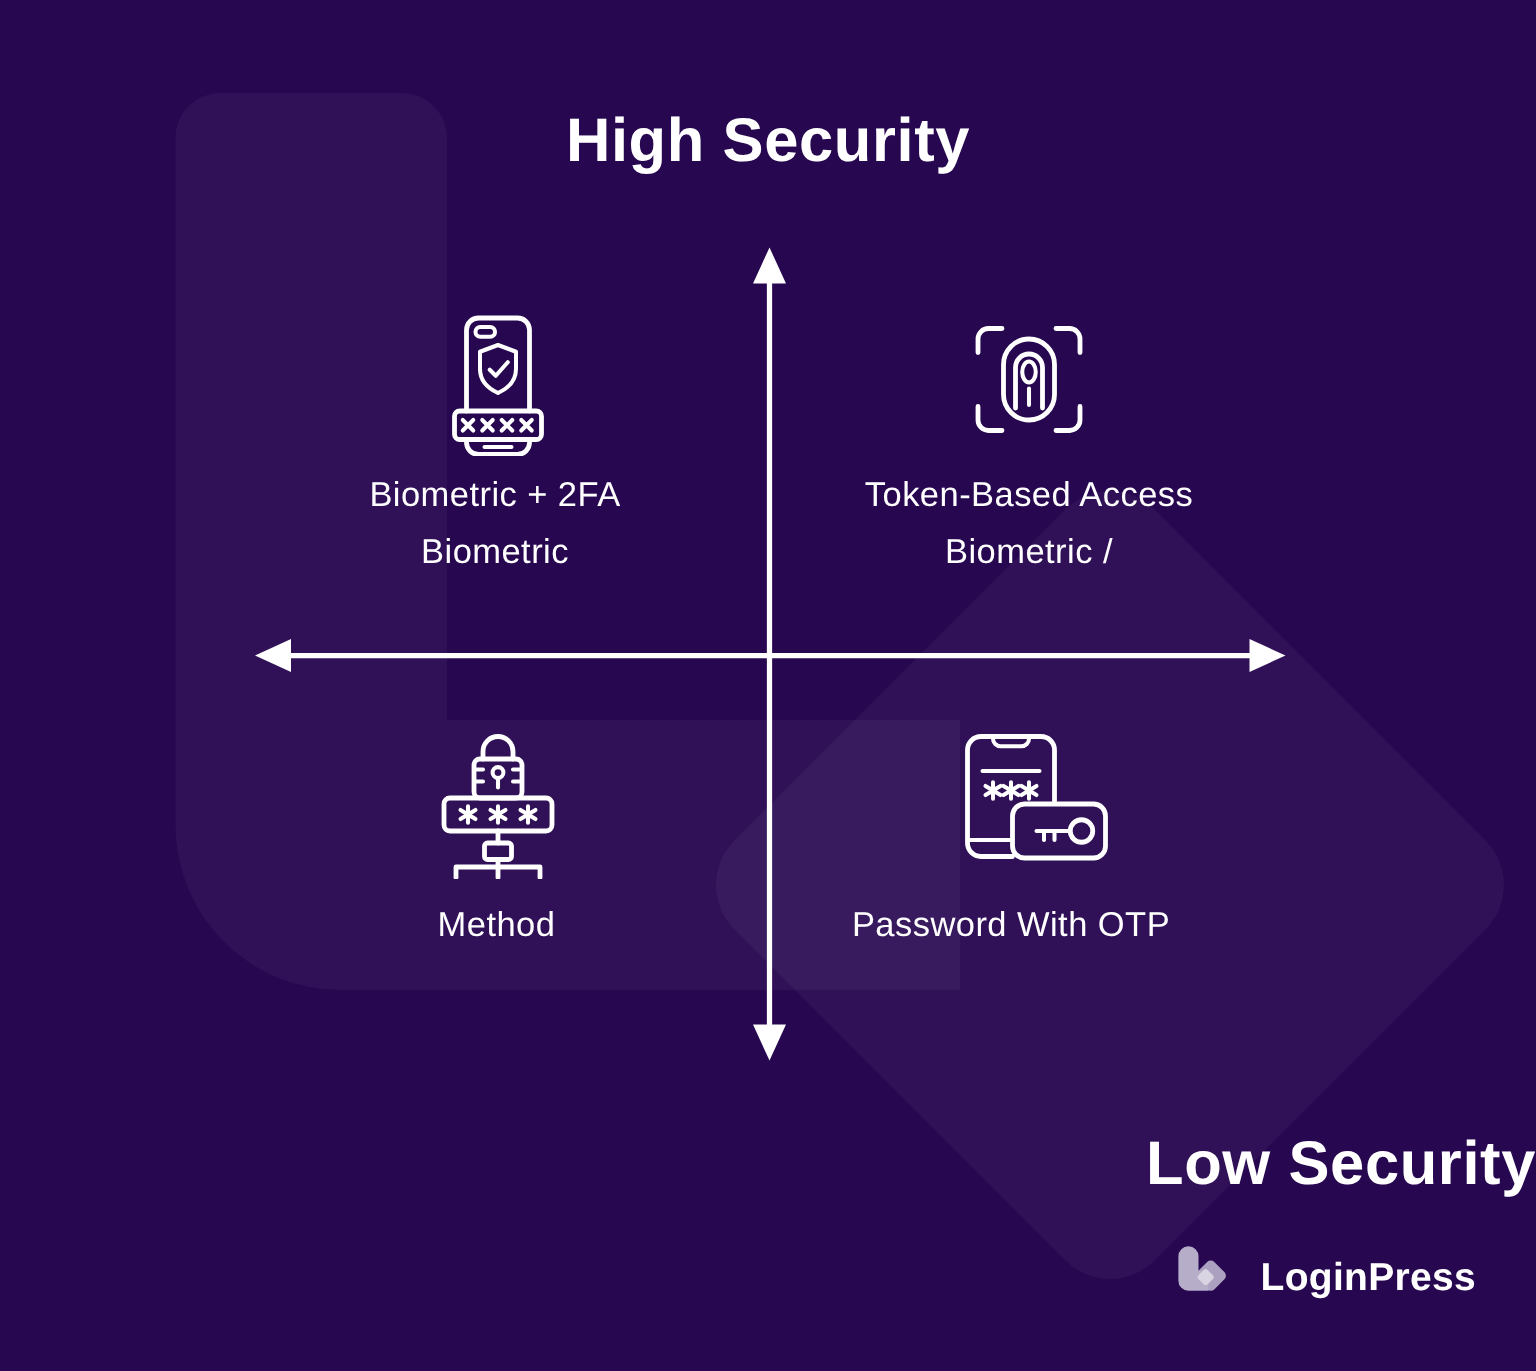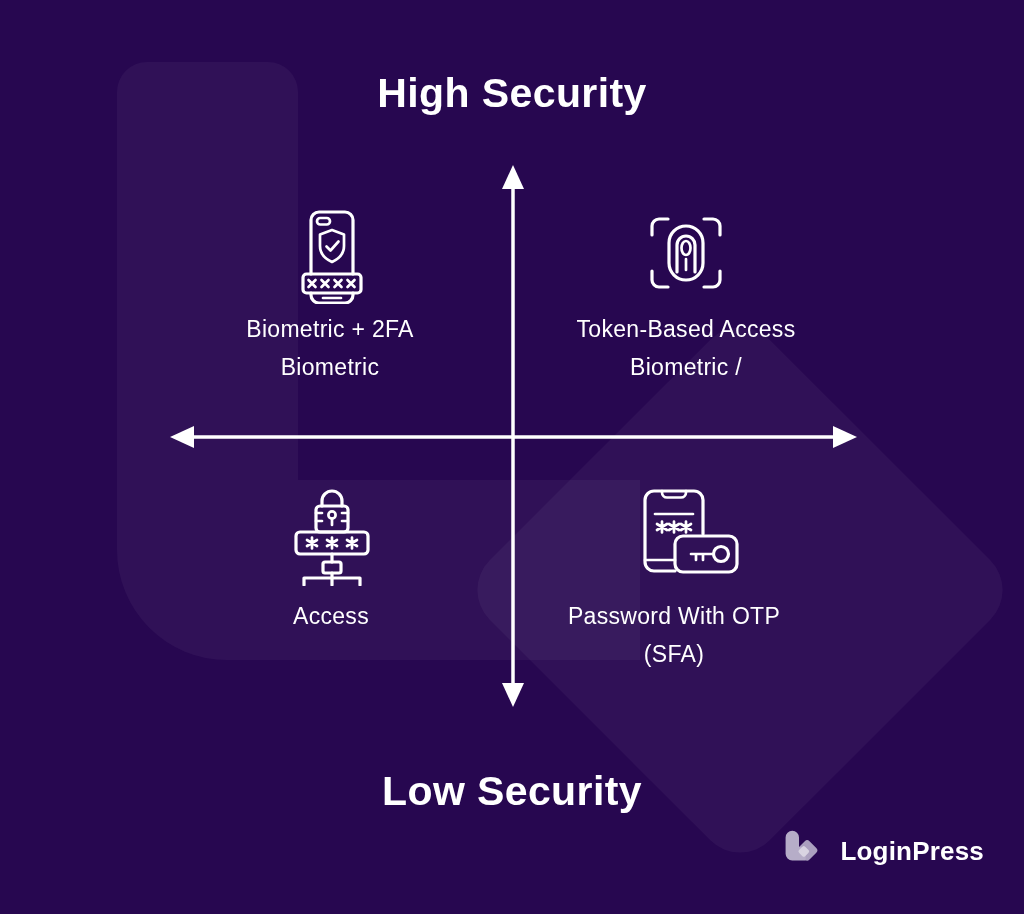--- a/index.html
+++ b/index.html
@@ -11,21 +11,21 @@
     font-family:"Liberation Sans","DejaVu Sans",sans-serif;
     color:#ffffff;
   }
   .watermark{position:absolute;left:0;top:0;pointer-events:none;}
   .axes{position:absolute;left:0;top:0;pointer-events:none;}
   .title{
     position:absolute;left:0;width:1024px;margin:0;
     text-align:center;font-size:41px;font-weight:700;letter-spacing:.4px;
   }
   .title.top{top:70px;}
-  .title.bottom{top:768px;}
+  .title.bottom{top:752px;text-align:right;}
   .q-icon{position:absolute;display:block;}
   .q-icon svg{display:block;}
   .q-label{
     position:absolute;width:360px;text-align:center;
     font-size:23px;font-weight:500;line-height:38px;letter-spacing:.3px;
   }
   .lbl-tl{left:150px;top:310px;}
   .lbl-tr{left:506px;top:310px;}
   .lbl-bl{left:151px;top:597px;}
   .lbl-br{left:494px;top:597px;}
@@ -119,42 +119,41 @@
         <path d="M24 55.5 v11 M19 58 l10 6 M19 64 l10 -6"></path>
         <path d="M44 55.5 v11 M39 58 l10 6 M39 64 l10 -6"></path>
         <path d="M64 55.5 v11 M59 58 l10 6 M59 64 l10 -6"></path>
       </g>
       <path class="st" d="M44 72 V80"></path>
       <rect class="st" x="35" y="80" width="18" height="11" rx="2"></rect>
       <path class="st" d="M44 91 V96 M16 96 H72 M16 96 v7 M44 96 v7 M72 96 v7"></path>
     </svg>
   </span>
   <div class="q-label lbl-bl">
-    <div>Access</div>
+    <div>Method</div>
   </div>
 
   <span class="q-icon icon-br">
     <svg width="110" height="96" viewBox="0 0 110 96">
       <path class="st" d="M68 50 V16 a9 9 0 0 0 -9 -9 H19 a9 9 0 0 0 -9 9 v62 a9 9 0 0 0 9 9 h21"></path>
       <path class="st2" d="M27 7 v1.5 a5 5 0 0 0 5 5 h14 a5 5 0 0 0 5 -5 V7"></path>
       <path class="st2" d="M20 30 H58"></path>
       <g class="st2">
         <path d="M27 37.5 v11 M22 40 l10 6 M22 46 l10 -6"></path>
         <path d="M39 37.5 v11 M34 40 l10 6 M34 46 l10 -6"></path>
         <path d="M51 37.5 v11 M46 40 l10 6 M46 46 l10 -6"></path>
       </g>
       <path class="st2" d="M10 76 H40"></path>
       <rect class="st" x="40" y="52" width="62" height="36" rx="8"></rect>
       <circle class="st" cx="86" cy="70" r="7.5"></circle>
       <path class="st2" d="M78.5 70 H56 M61 70 v6 M68 70 v6"></path>
     </svg>
   </span>
   <div class="q-label lbl-br">
     <div>Password With OTP</div>
-    <div>(SFA)</div>
   </div>
 
   <h1 class="title bottom">Low Security</h1>
 
   <div class="brand">
     <span>
       <svg width="46" height="46" viewBox="0 0 48 48">
         <rect x="24" y="17" width="17" height="17" rx="3.5" transform="rotate(45 32.5 25.5)" fill="#aba0bf"></rect>
         <path d="M10 12 a7 7 0 0 1 14 0 V22 H31 V36 H17 a7 7 0 0 1 -7 -7 Z" fill="#b6adc8"></path>
         <rect x="24.5" y="22" width="9" height="9" rx="2" transform="rotate(45 29 26.5)" fill="#d9d4e2"></rect>

